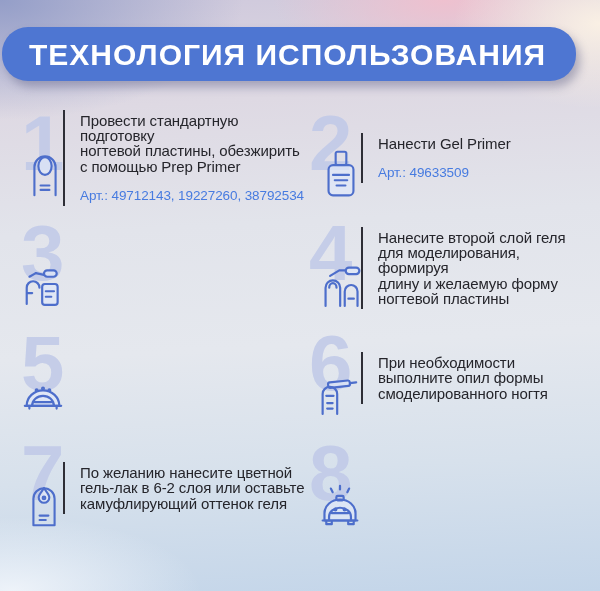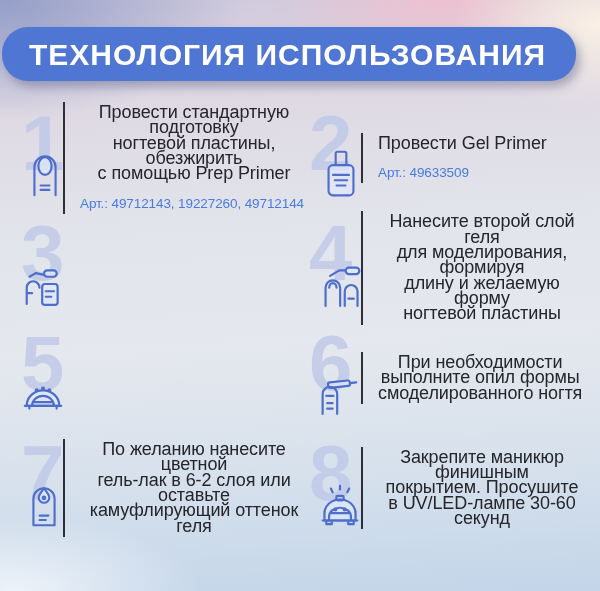--- a/index.html
+++ b/index.html
@@ -41,22 +41,22 @@
   .i4 { width:42px; height:46px; left:10px; bottom:0; }
   .i5 { width:40px; height:34px; left:0;    bottom:7px; }
   .i6 { width:40px; height:44px; left:8px;  bottom:2px; }
   .i7 { width:30px; height:46px; left:6px;  bottom:0; }
   .i8 { width:42px; height:44px; left:8px;  bottom:1px; }
   .step-icon svg { width:100%; height:100%; display:block; }
   .ic { stroke:#4d6ecb; stroke-width:2.4; fill:none; stroke-linecap:round; stroke-linejoin:round; }
   .icf { stroke:#4d6ecb; stroke-width:2.4; fill:rgba(223,231,248,0.75); stroke-linecap:round; stroke-linejoin:round; }
   .step-text-block { border-left:2.5px solid #2e2e36; padding:3px 0 3px 15px; }
   .step-text {
-    font-size:18px; line-height:15.3px; color:#25252b;
-    white-space:pre-line; letter-spacing:-0.1px;text-align:center;
+    font-size:15px; line-height:15.3px; color:#25252b;
+    white-space:pre-line; letter-spacing:-0.1px;
   }
   .step-art {
     font-size:13.5px; line-height:15.3px; color:#477be0;
     margin-top:14px; white-space:pre-line; letter-spacing:-0.1px;
   }
 </style>
 </head>
 <body>
 
 <div class="canvas">
@@ -75,37 +75,37 @@
             <path class="ic" d="M5 49 V17 a12 12 0 0 1 24 0 V49"></path>
             <ellipse class="icf" cx="17" cy="16" rx="7.5" ry="10"></ellipse>
             <path class="ic" d="M12 38 h10 M12 43 h10"></path>
           </svg>
         </div>
       </div>
       <div class="step-text-block">
         <div class="step-text">Провести стандартную подготовку
 ногтевой пластины, обезжирить
 с помощью Prep Primer</div>
-        <div class="step-art">Арт.: 49712143, 19227260, 49712144</div>
+        <div class="step-art">Арт.: 49712143, 19227260, 38792534</div>
       </div>
     </div>
 
     <div class="step">
       <div class="step-visual">
         <div class="step-num">2</div>
         <div class="step-icon i2">
           <svg viewBox="0 0 36 54">
             <rect class="ic" x="12" y="2" width="12" height="15" rx="2"></rect>
             <rect class="icf" x="4" y="17" width="28" height="34" rx="5"></rect>
             <path class="ic" d="M9 28 h18 M11 34 h14 M13 40 h10"></path>
           </svg>
         </div>
       </div>
       <div class="step-text-block">
-        <div class="step-text">Провести Gel Primer</div>
+        <div class="step-text">Нанести Gel Primer</div>
         <div class="step-art">Арт.: 49633509</div>
       </div>
     </div>
 
     <div class="step">
       <div class="step-visual">
         <div class="step-num">3</div>
         <div class="step-icon i3">
           <svg viewBox="0 0 44 48">
             <path class="ic" d="M13 12 l9 2"></path>
@@ -204,21 +204,16 @@
             <path class="ic" d="M23 2 v4 M13 5 l2 4 M33 5 l-2 4"></path>
             <path class="icf" d="M6 40 v-8 a17 15 0 0 1 34 0 v8 z"></path>
             <rect class="ic" x="19" y="13" width="8" height="5" rx="1.5"></rect>
             <path class="ic" d="M11 40 v-4 a12 10 0 0 1 24 0 v4 M14 32 h18"></path>
             <circle class="ic" cx="18" cy="28" r="1"></circle>
             <circle class="ic" cx="28" cy="28" r="1"></circle>
             <path class="ic" d="M4 40 h38 M8 40 v4 h6 v-4 M32 40 v4 h6 v-4"></path>
           </svg>
         </div>
       </div>
-      <div class="step-text-block">
-        <div class="step-text">Закрепите маникюр финишным
-покрытием. Просушите
-в UV/LED-лампе 30-60 секунд</div>
-      </div>
     </div>
 
   </div>
 </div>
 
 </body></html>

